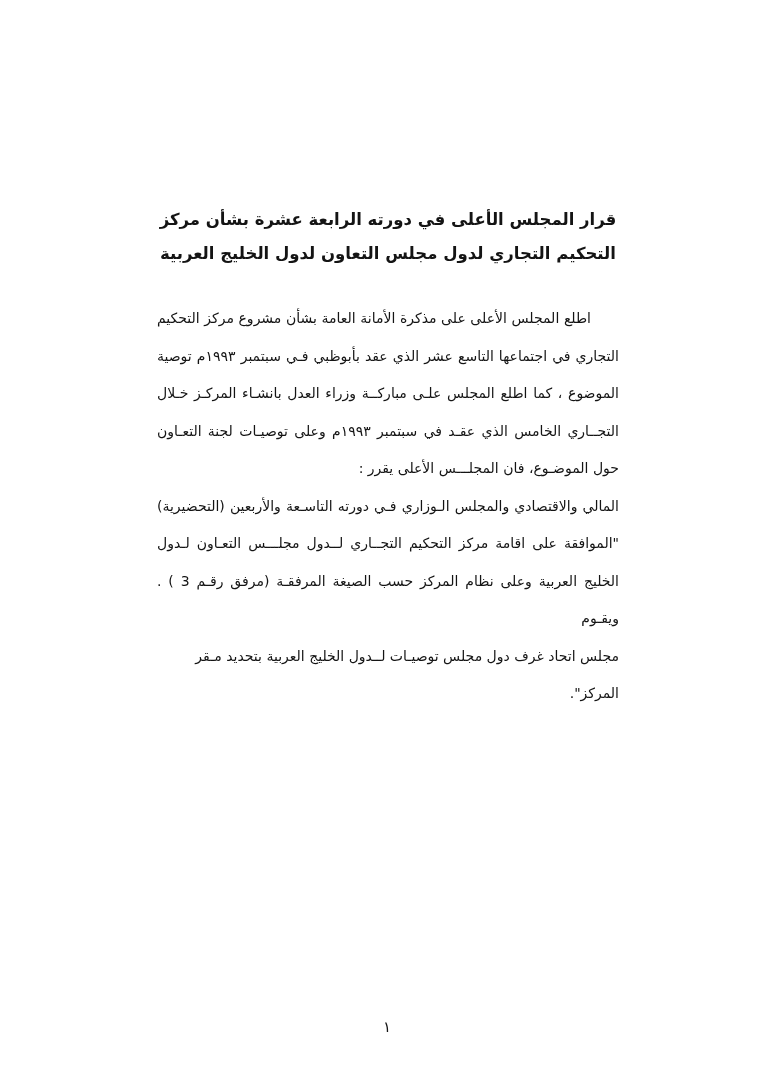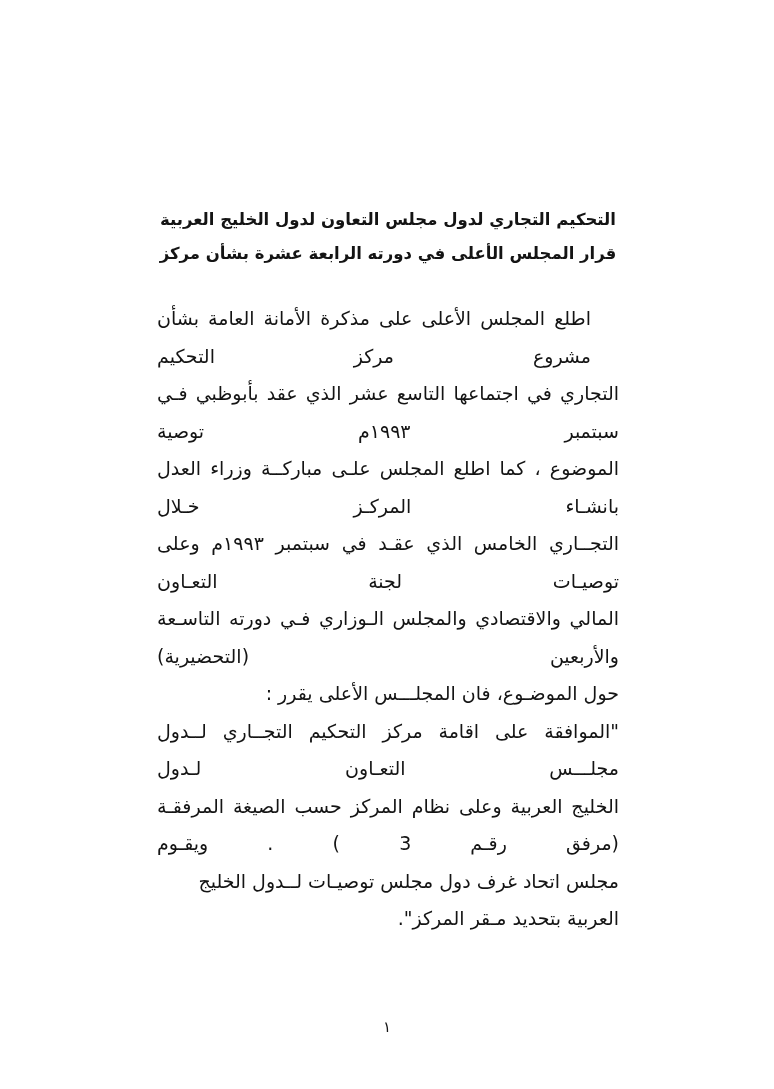--- a/index.html
+++ b/index.html
@@ -29,21 +29,21 @@
     font-weight: bold;
     font-size: 16.5px;
     line-height: 34px;
     letter-spacing: 0.2px;
   }
   .doc-title .title-line {
     white-space: nowrap;
   }
   .doc-body {
     margin-top: 29px;
-    font-size: 19px;
+    font-size: 14px;
   }
   .body-line {
     line-height: 37.5px;
     text-align: justify;
     text-align-last: justify;
     white-space: normal;
   }
   .body-line.start-align {
     text-align: right;
     text-align-last: right;
@@ -61,31 +61,31 @@
     direction: rtl;
   }
 </style>
 </head>
 <body>
 
 <div class="page">
   <div class="content">
 
     <div class="doc-title">
+      <div class="title-line">قرار المجلس الأعلى في دورته الرابعة عشرة بشأن مركز</div>
       <div class="title-line">التحكيم التجاري لدول مجلس التعاون لدول الخليج العربية</div>
-      <div class="title-line">قرار المجلس الأعلى في دورته الرابعة عشرة بشأن مركز</div>
     </div>
 
     <div class="doc-body">
       <div class="body-line first-indent">اطلع المجلس الأعلى على مذكرة الأمانة العامة بشأن مشروع مركز التحكيم</div>
       <div class="body-line">التجاري في اجتماعها التاسع عشر الذي عقد بأبوظبي فـي سبتمبر ١٩٩٣م توصية</div>
       <div class="body-line">الموضوع ، كما اطلع المجلس علـى مباركــة وزراء العدل بانشـاء المركـز خـلال</div>
       <div class="body-line">التجــاري الخامس الذي عقـد في سبتمبر ١٩٩٣م وعلى توصيـات لجنة التعـاون</div>
+      <div class="body-line start-align">حول الموضـوع، فان المجلـــس الأعلى يقرر :</div>
       <div class="body-line">المالي والاقتصادي والمجلس الـوزاري فـي دورته التاسـعة والأربعين (التحضيرية)</div>
-      <div class="body-line start-align">حول الموضـوع، فان المجلـــس الأعلى يقرر :</div>
       <div class="body-line">"الموافقة على اقامة مركز التحكيم التجــاري لــدول مجلـــس التعـاون لـدول</div>
       <div class="body-line">الخليج العربية وعلى نظام المركز حسب الصيغة المرفقـة (مرفق رقـم 3 ) . ويقـوم</div>
       <div class="body-line start-align">مجلس اتحاد غرف دول مجلس توصيـات لــدول الخليج العربية بتحديد مـقر المركز".</div>
     </div>
 
   </div>
 
   <div class="page-number">١</div>
 </div>
 

